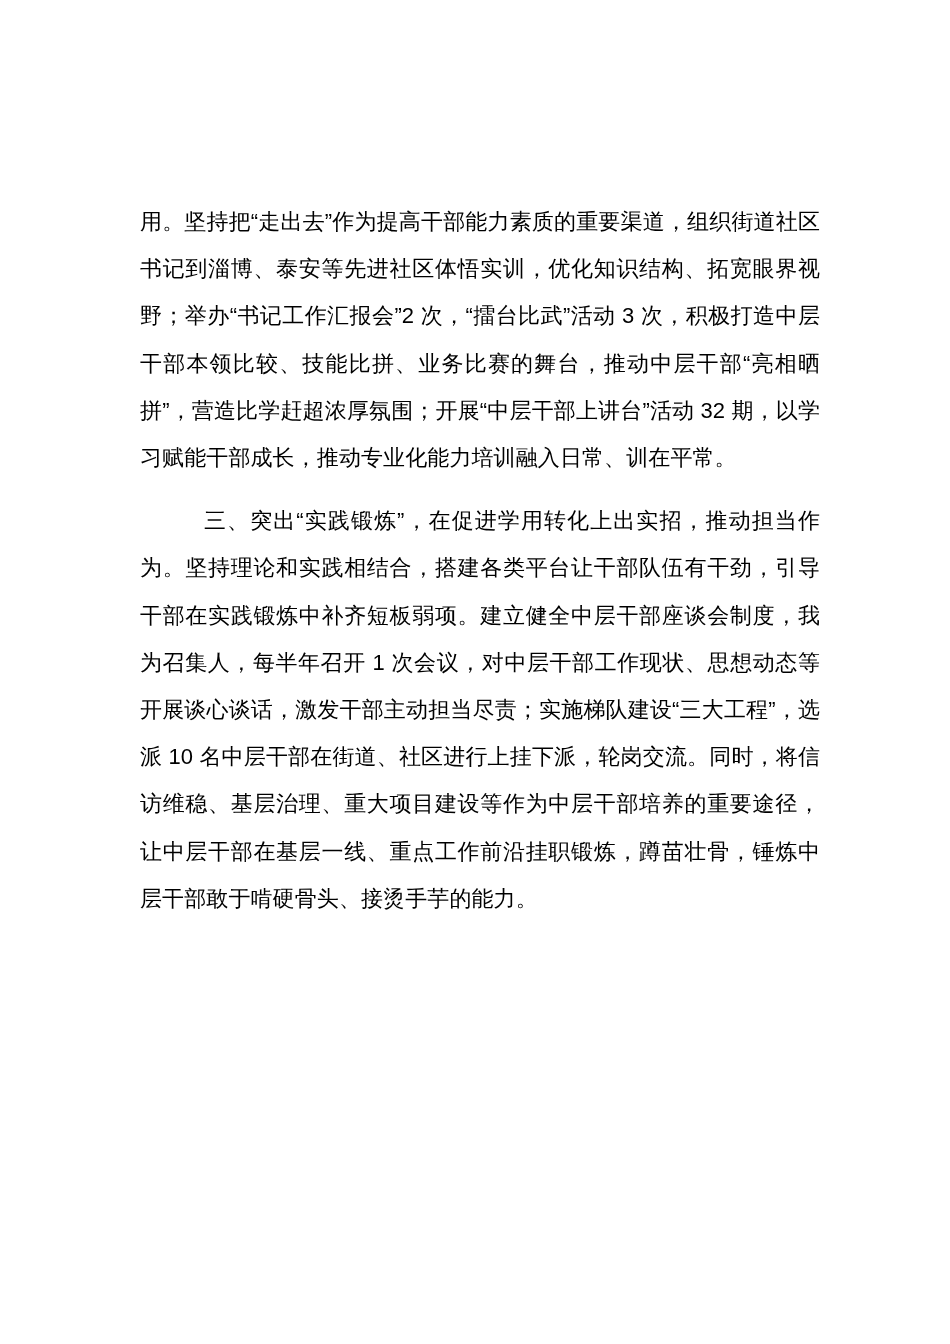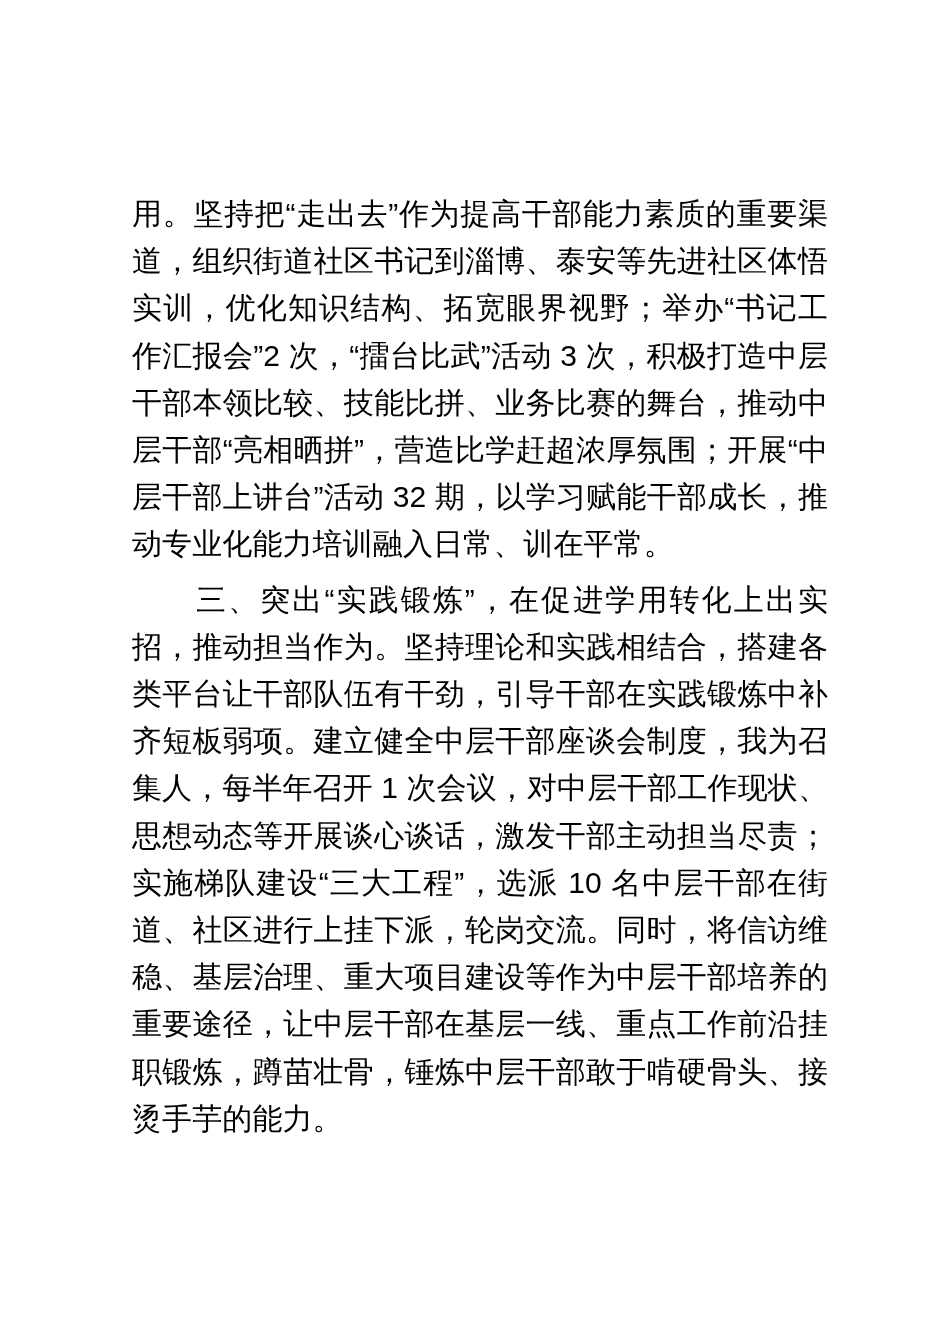--- a/index.html
+++ b/index.html
@@ -19,23 +19,23 @@
     overflow: hidden;
     box-sizing: border-box;
   }
   .doc-body {
     position: absolute;
     left: 124px;
     top: 182px;
     width: 712px;
   }
   .para {
-    margin: 8px;
+    margin: 16px;
     padding: 0;
-    font-size: 30px;
+    font-size: 22px;
     line-height: 47.2px;
     color: #000000;
     text-align: justify;
     text-justify: inter-ideograph;
     letter-spacing: 0.1px;
     word-break: break-all;
     -webkit-font-smoothing: antialiased;
   }
   .para.indent-2 {
     text-indent: 64px;

